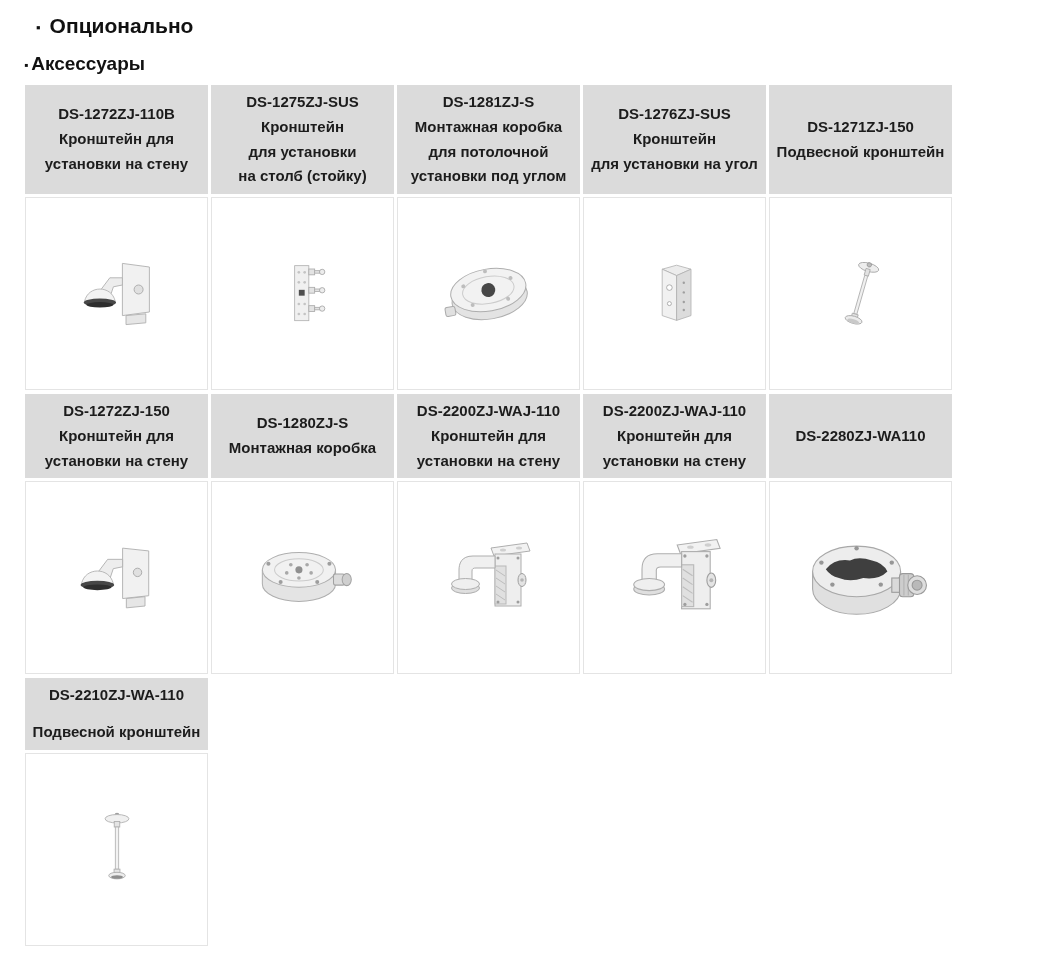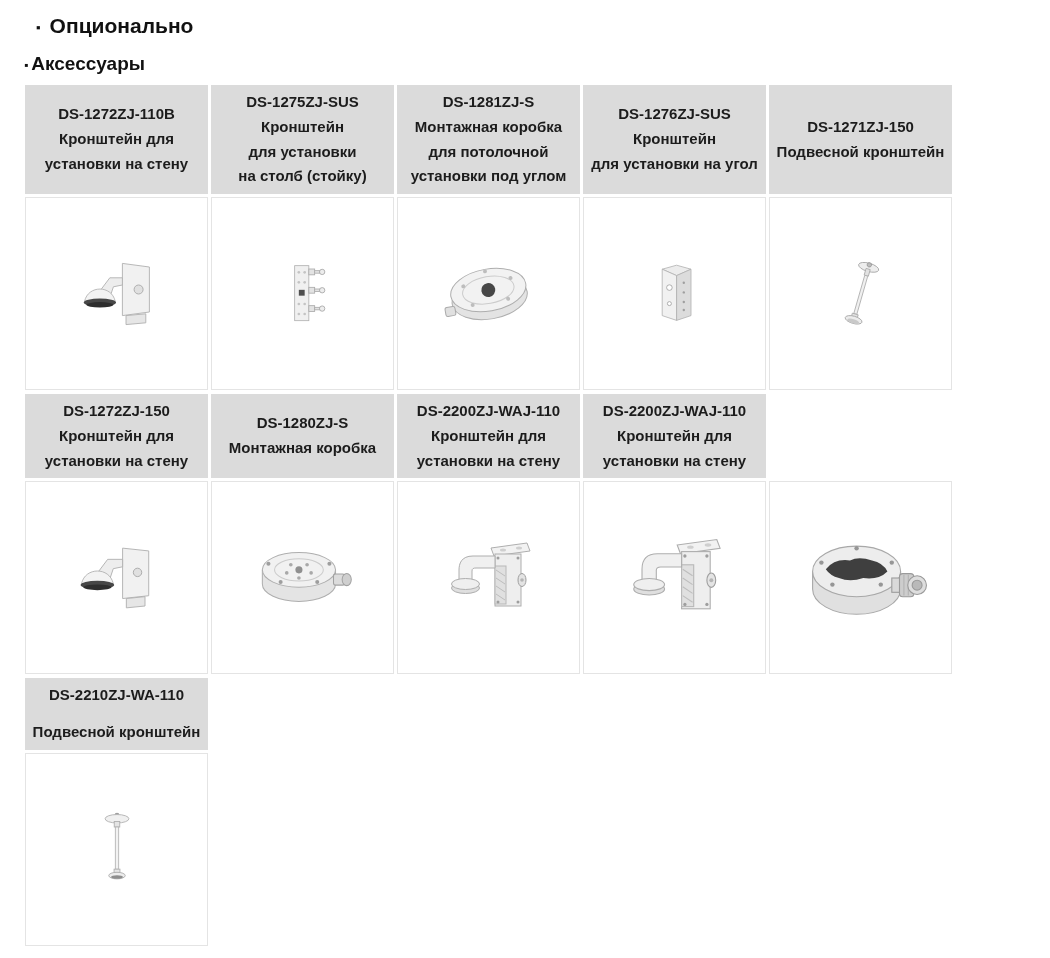--- a/index.html
+++ b/index.html
@@ -186,20 +186,24 @@
       <div class="hdr c3">
         <span class="model">DS-2200ZJ-WAJ-110</span>
         <span class="descr">Кронштейн для
 установки на стену</span>
       </div>
       <div class="hdr c4">
         <span class="model">DS-2200ZJ-WAJ-110</span>
         <span class="descr">Кронштейн для
 установки на стену</span>
       </div>
+      <div class="hdr c5">
+        <span class="model">DS-2280ZJ-WA110</span>
+        <span class="descr"></span>
+      </div>
 
       <div class="imgcell c1">
         <svg width="112" height="112" viewBox="0 0 120 120">
           <polygon points="66,28 94,31 94,79 66,82" fill="#f1f1f1" stroke="#b0b0b0"></polygon>
           <polygon points="70,82 90,80 90,90 70,92" fill="#e6e6e6" stroke="#b0b0b0"></polygon>
           <circle cx="82" cy="54" r="4.5" fill="#e0e0e0" stroke="#a8a8a8"></circle>
           <polygon points="66,40 50,40 38,56 38,62 52,62 56,50 66,48" fill="#ededed" stroke="#b0b0b0"></polygon>
           <path d="M22,66 C26,48 52,48 56,66 Z" fill="#f3f3f3" stroke="#b4b4b4"></path>
           <ellipse cx="39" cy="67.5" rx="18" ry="4.5" fill="#474747"></ellipse>
           <ellipse cx="39" cy="70" rx="15" ry="3" fill="#2e2e2e"></ellipse>

